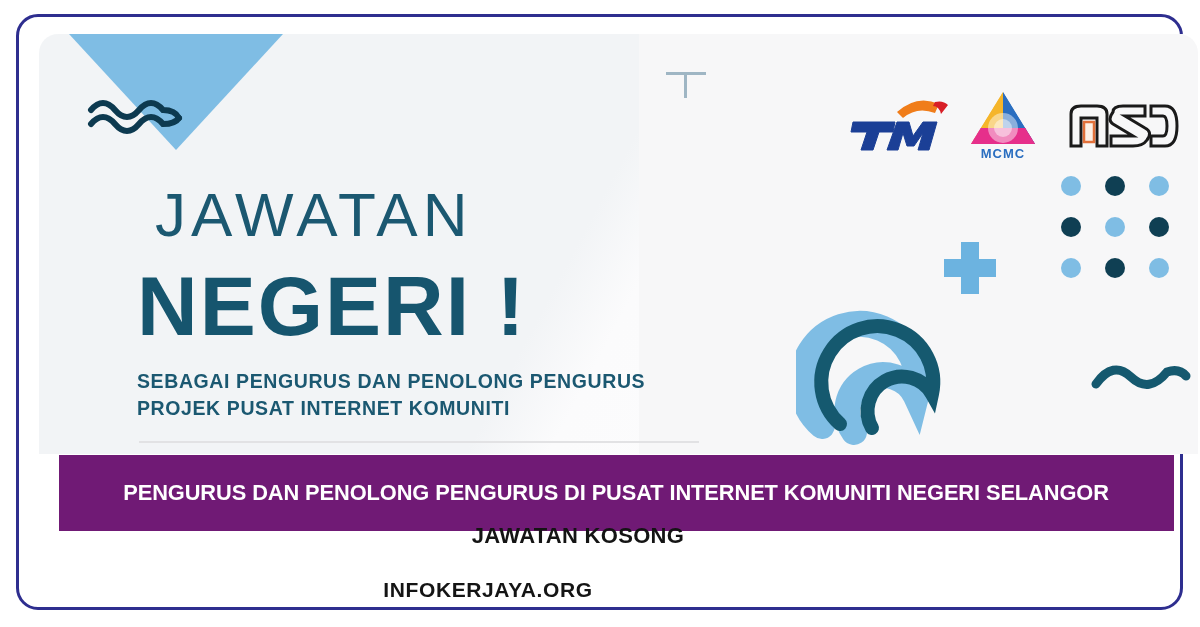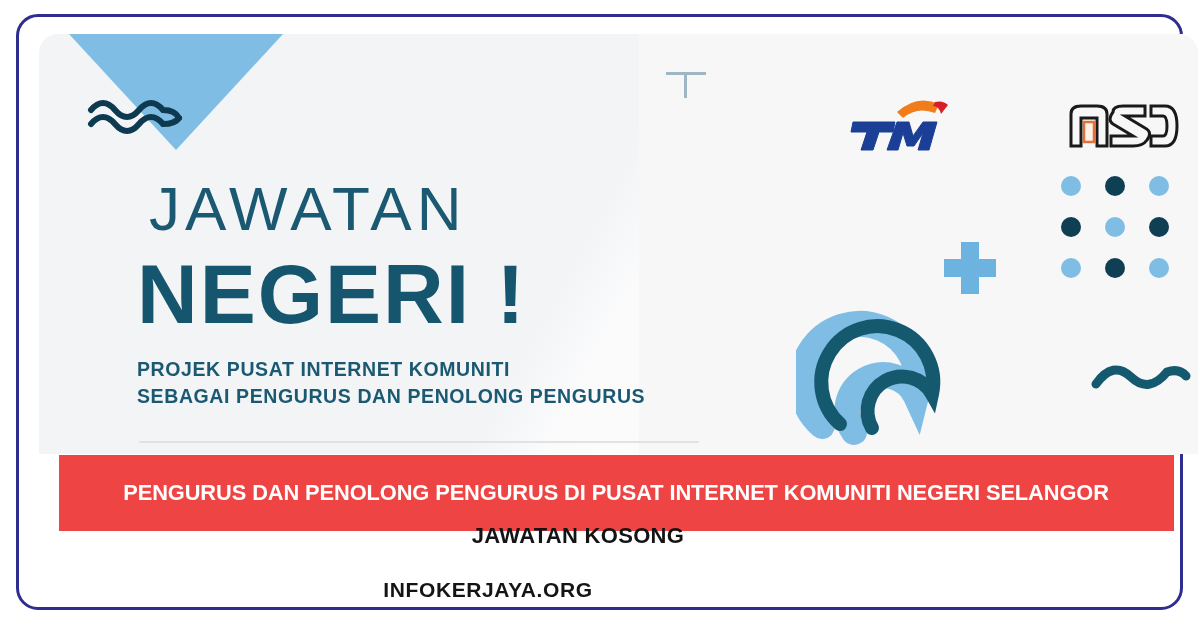--- a/index.html
+++ b/index.html
@@ -149,21 +149,21 @@
     left: 98px;
     top: 132px;
     width: 580px;
   }
   .h-jawatan {
     font-size: 62px;
     letter-spacing: 5px;
     color: #1b5871;
     font-weight: 400;
     line-height: 1.0;
-    margin: 12px;
+    margin: 18px;
     font-family: "Liberation Sans", sans-serif;
   }
   .h-kosong {
     font-size: 84px;
     letter-spacing: 2px;
     color: #16556e;
     font-weight: 700;
     line-height: 1.02;
     margin: 6px 0 0 0;
     font-family: "Liberation Sans", sans-serif;
@@ -197,21 +197,21 @@
   .logo-mcmc { position: absolute; left: 128px; top: 0px;  width: 72px;  height: 74px; }
   .logo-nsd  { position: absolute; left: 228px; top: 10px; width: 112px; height: 54px; }
 
   
   .banner {
     position: absolute;
     left: 40px;
     top: 438px;
     width: 1115px;
     height: 76px;
-    background: #ef4444;
+    background: #701a75;
     display: flex;
     align-items: center;
     justify-content: center;
     text-align: center;
   }
   .banner-text {
     color: #ffffff;
     font-size: 22.5px;
     font-weight: 700;
     line-height: 1.35;
@@ -308,39 +308,59 @@
       <div class="squiggle-br">
         <svg width="100" height="36" viewBox="0 0 100 36">
           <path d="M5 24 Q 22 0, 40 17 T 76 12 Q 88 8, 95 16" stroke="#15596f" stroke-width="9" fill="none" stroke-linecap="round"></path>
         </svg>
       </div>
 
       <div class="headline-wrap">
         <div class="h-jawatan">JAWATAN</div>
         <div class="h-kosong">NEGERI !</div>
         <div class="h-sub">
+          <div>SEBAGAI PENGURUS DAN PENOLONG PENGURUS</div>
           <div>PROJEK PUSAT INTERNET KOMUNITI</div>
-          <div>SEBAGAI PENGURUS DAN PENOLONG PENGURUS</div>
         </div>
       </div>
       <div class="h-rule"></div>
 
       <div class="logos">
 
         <div class="logo-tm">
           <svg width="100" height="58" viewBox="0 0 100 58">
             <path d="M48 16 Q 68 -2, 90 8 L 86 17 Q 68 10, 54 22 Z" fill="#f07d1a"></path>
             <path d="M86 6 Q 94 4, 99 9 L 92 18 Q 90 10, 84 10 Z" fill="#d81f27"></path>
             <g fill="#1b3f96" stroke="#1b3f96" stroke-width="1">
               <path d="M4 26 L 46 26 L 44 36 L 30 36 L 24 54 L 12 54 L 18 36 L 2 36 Z"></path>
               <path d="M48 26 L 60 26 L 64 40 L 74 26 L 88 26 L 80 54 L 69 54 L 74 37 L 65 50 L 58 50 L 54 37 L 49 54 L 38 54 Z"></path>
             </g>
           </svg>
         </div>
 
+        <div class="logo-mcmc">
+          <svg width="72" height="74" viewBox="0 0 72 74">
+            <defs>
+              <clipPath id="mcmcTri">
+                  <polygon points="36,4 68,56 4,56"></polygon>
+                </clipPath>
+            </defs>
+            <g clip-path="url(#mcmcTri)">
+              <rect x="0" y="0" width="36" height="40" fill="#f5b52a"></rect>
+              <rect x="36" y="0" width="36" height="60" fill="#2a6ec0"></rect>
+              <rect x="0" y="40" width="72" height="20" fill="#e62f8b"></rect>
+              <polygon points="36,4 36,56 4,56" fill="#f5b52a" opacity="0.9"></polygon>
+              <polygon points="36,4 68,56 36,56" fill="#2a6ec0"></polygon>
+              <rect x="4" y="40" width="64" height="16" fill="#e62f8b"></rect>
+              <circle cx="36" cy="40" r="15" fill="#ffffff" opacity="0.45"></circle>
+              <circle cx="36" cy="40" r="9" fill="#ffffff" opacity="0.45"></circle>
+            </g>
+            <text x="36" y="70" font-family="'Liberation Sans',sans-serif" font-size="13" font-weight="700" fill="#2a6ec0" text-anchor="middle" letter-spacing="1">MCMC</text>
+          </svg>
+        </div>
 
         <div class="logo-nsd">
           <svg width="112" height="54" viewBox="0 0 112 54">
             <g fill="none" stroke="#1a1a1a" stroke-width="3">
               <path d="M4 48 L 4 16 Q 4 8, 14 8 L 30 8 Q 40 8, 40 16 L 40 48 L 30 48 L 30 20 L 14 20 L 14 48 Z"></path>
               <path d="M46 14 Q 46 8, 56 8 L 78 8 L 78 18 L 58 18 L 78 30 Q 86 34, 80 42 Q 76 48, 66 48 L 44 48 L 44 38 L 66 38 L 46 26 Q 40 22, 46 14 Z"></path>
               <path d="M84 8 L 98 8 Q 110 8, 110 28 Q 110 48, 98 48 L 84 48 L 84 38 L 96 38 Q 100 38, 100 28 Q 100 18, 96 18 L 84 18 Z"></path>
             </g>
             <rect x="17" y="24" width="10" height="20" fill="#fdf0e6" stroke="#e1703a" stroke-width="2.5"></rect>
           </svg>

